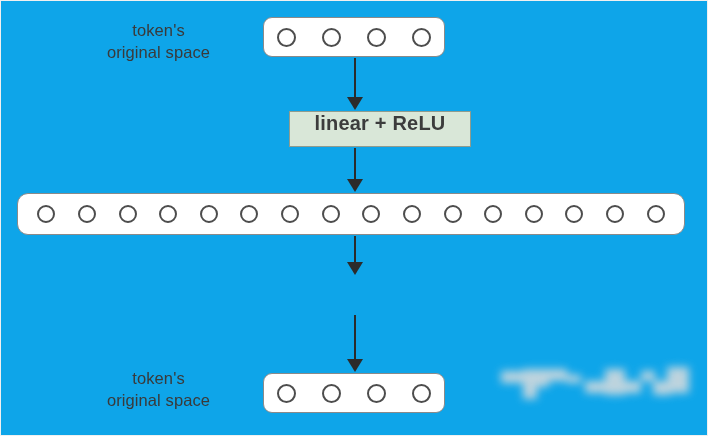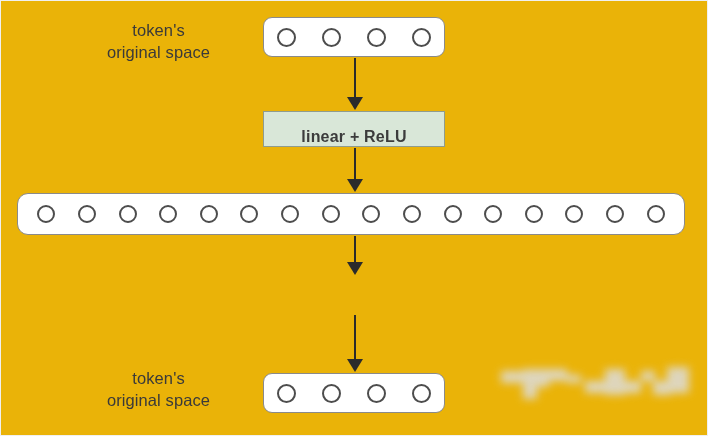--- a/index.html
+++ b/index.html
@@ -4,21 +4,21 @@
 <style>
   html, body {
     margin: 0;
     padding: 0;
     background: #ffffff;
   }
   #canvas {
     position: relative;
     width: 708px;
     height: 436px;
-    background: #eab308;
+    background: #0ea5e9;
     border: 1px solid #f0f0f0;
     box-sizing: border-box;
     overflow: hidden;
     font-family: "Liberation Sans", sans-serif;
   }
 
   
   .side-label {
     position: absolute;
     color: #3a3a3a;
@@ -62,25 +62,26 @@
     border-width: 2.2px;
   }
 
   
   .op-box {
     position: absolute;
     box-sizing: border-box;
     background: #d9e7d8;
     border: 1.4px solid #8f9c8e;
     display: flex;
-    align-items: flex-end;
+    align-items: flex-start;
     justify-content: center;
     color: #4a4a4a;
-    font-size: 16px;
+    font-size: 20px;
     letter-spacing: 0.2px;
+    margin-left: 26px;
   }
   #op-box-relu   { left: 262px; top: 110px; width: 182px; height: 36px; }
   #op-box-linear { left: 262px; top: 275px; width: 182px; height: 38px; }
   .op-label-bold { font-weight: bold; color: #3c3c3c; }
 
   
   .arrow {
     position: absolute;
     left: 346px;
     width: 17px;

